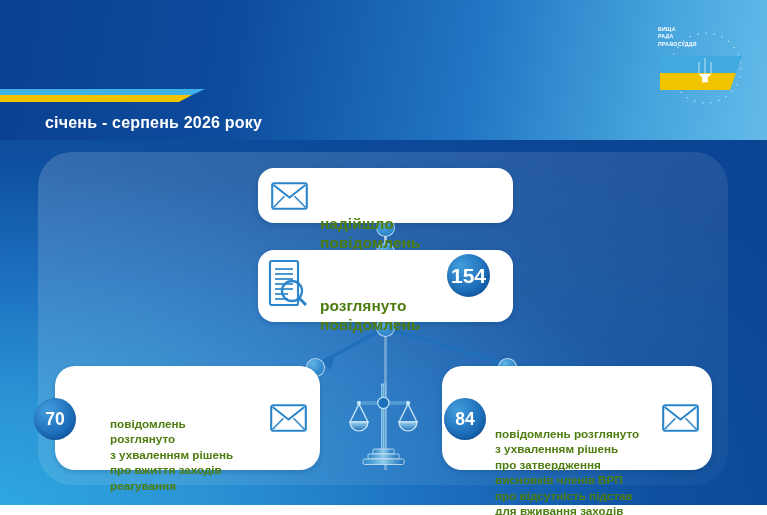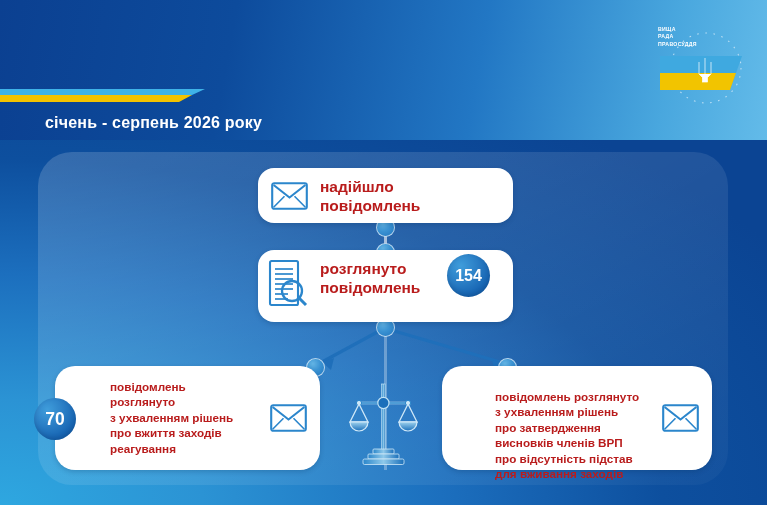--- a/index.html
+++ b/index.html
@@ -122,23 +122,24 @@
     border-radius: 20px;
     box-shadow: 0 2px 5px rgba(4,40,85,0.22);
   }
   .card.c1 { left: 258px; top: 168px; width: 255px; height: 55px; border-radius: 16px; }
   .card.c2 { left: 258px; top: 250px; width: 255px; height: 72px; border-radius: 16px; }
   .card.c3 { left: 55px;  top: 366px; width: 265px; height: 104px; border-radius: 20px; }
   .card.c4 { left: 442px; top: 366px; width: 270px; height: 104px; border-radius: 20px; }
 
   .card-label {
     position: absolute;
-    color: #b91c1c;
+    color: #4d7c0f;
     font-weight: bold;
     white-space: pre-line;
+    margin-top: 37px;
   }
   .c1 .card-label { left: 62px; top: 9px; font-size: 15.5px; line-height: 19px; }
   .c2 .card-label { left: 62px; top: 9px; font-size: 15.5px; line-height: 19px; }
   .c2 .card-note {
     position: absolute;
     left: 62px; top: 47px;
     font-size: 8.6px;
     font-weight: bold;
     color: #1b1b1b;
     line-height: 11px;
@@ -153,21 +154,21 @@
     border-radius: 50%;
     background: radial-gradient(circle at 32% 28%, #3f9ddb 0%, #2b7fc6 38%, #1765b3 70%, #0f539e 100%);
     color: #ffffff;
     font-weight: bold;
     display: flex;
     align-items: center;
     justify-content: center;
     box-shadow: inset 0 -2px 5px rgba(0,0,0,0.13);
   }
   .badge.b1 { left: 447px; top: 176px; width: 41px; height: 41px; font-size: 17.5px; }
-  .badge.b2 { left: 447px; top: 254px; width: 43px; height: 43px; font-size: 16px; }
+  .badge.b2 { left: 447px; top: 254px; width: 43px; height: 43px; font-size: 21px; }
   .badge.b3 { left: 34px;  top: 398px; width: 42px; height: 42px; font-size: 17.5px; }
   .badge.b4 { left: 444px; top: 398px; width: 42px; height: 42px; font-size: 17.5px; }
 
   
   .icon { position: absolute; }
   .icon-env-1 { left: 271px; top: 182px; }
   .icon-doc-2  { left: 268px; top: 259px; }
   .icon-env-3 { left: 270px; top: 404px; }
   .icon-env-4 { left: 662px; top: 404px; }
   .icon-scales { left: 349px; top: 378px; }
@@ -298,20 +299,21 @@
 про відсутність підстав
 для вживання заходів</div>
   </div>
   <div class="icon icon-env-4">
     <svg width="37" height="28" viewBox="0 0 37 28">
       <rect x="1.2" y="1.2" width="34.6" height="25.6" rx="2" fill="#ffffff" stroke="#2b86cc" stroke-width="2.1"></rect>
       <path d="M2.6,3 L18.5,15.5 L34.4,3" fill="none" stroke="#2b86cc" stroke-width="2.1"></path>
       <path d="M2.6,25.2 L13.5,14.2 M34.4,25.2 L23.5,14.2" fill="none" stroke="#2b86cc" stroke-width="1.6"></path>
     </svg>
   </div>
+  <div class="badge b4">84</div>
 
   <div class="icon icon-scales">
     <svg width="70" height="90" viewBox="0 0 70 90">
       <defs>
         <linearGradient id="panGrad" x1="0" y1="0" x2="0" y2="1">
           <stop offset="0%" stop-color="#9ed2ee"></stop>
           <stop offset="100%" stop-color="#1a6fba"></stop>
         </linearGradient>
         <linearGradient id="baseGrad" x1="0" y1="0" x2="1" y2="0">
           <stop offset="0%" stop-color="#2a86cb"></stop>

